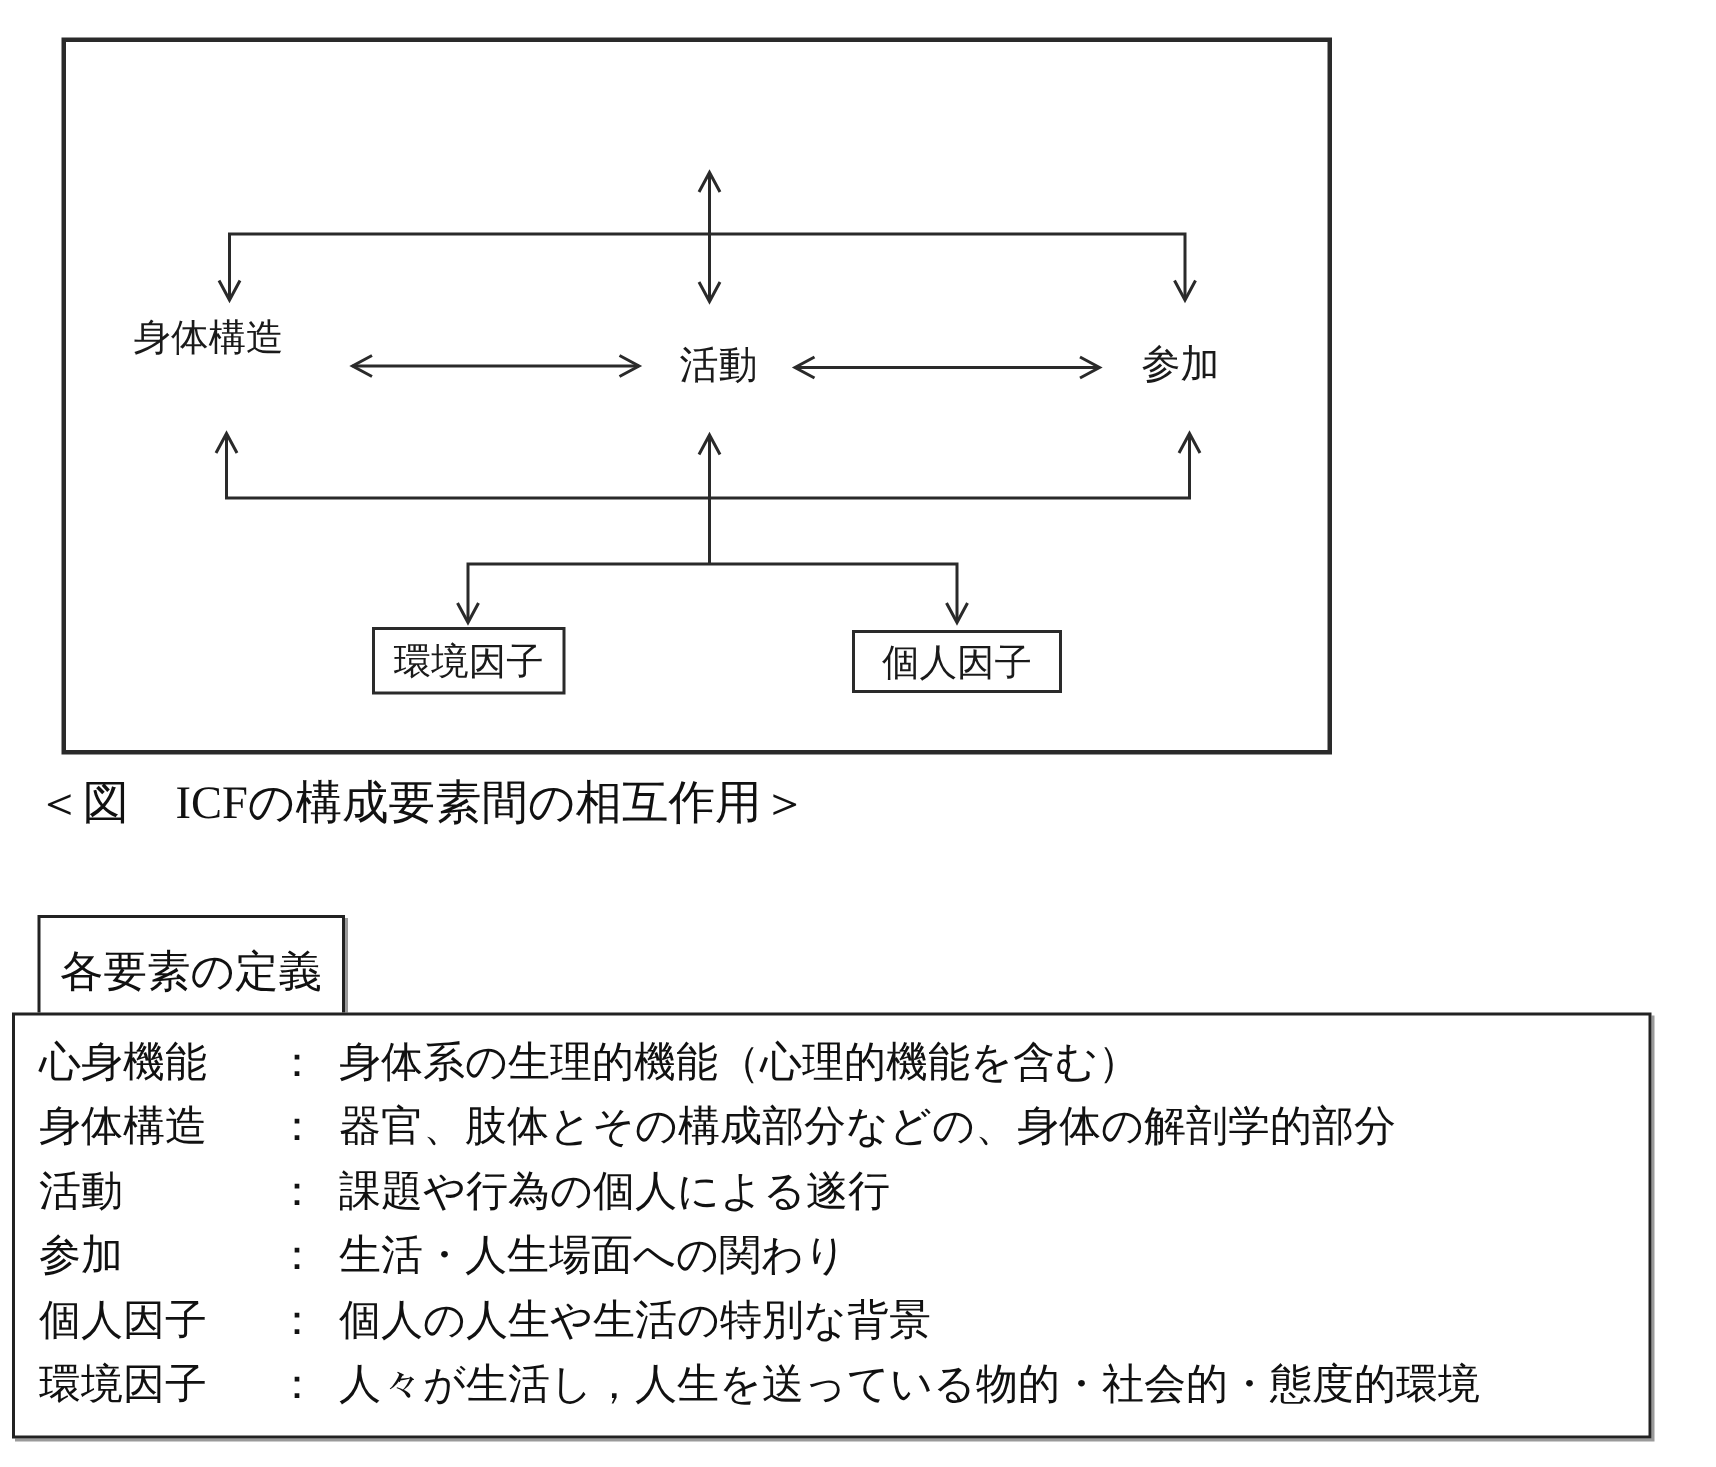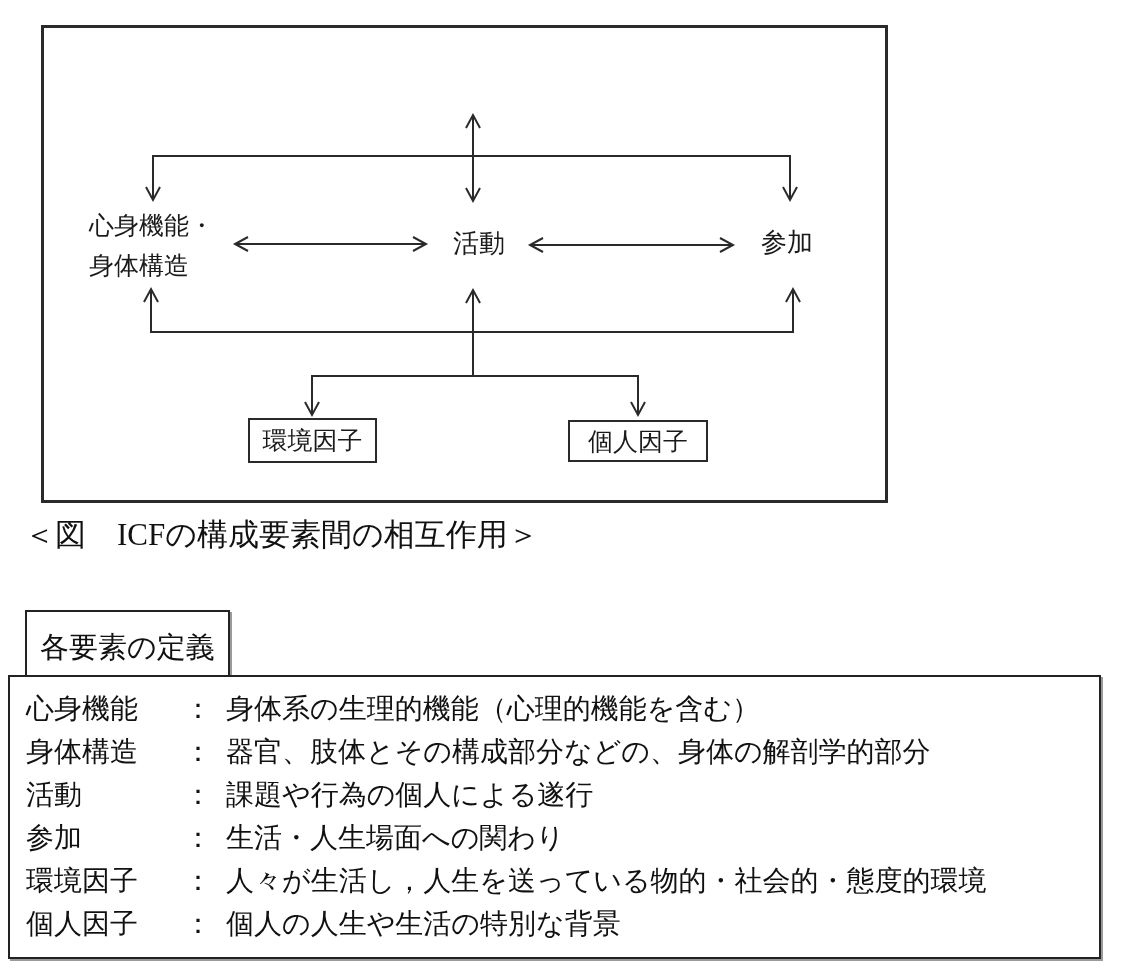--- a/index.html
+++ b/index.html
@@ -90,21 +90,20 @@
           <path d="M261,374 L268,387 L275,374"></path>
           <path d="M587,374 L594,387 L601,374"></path>
         </g>
       </g>
     </svg>
 
     <div class="dlabel health">
     </div>
 
     <div class="dlabel bodyfn">
-      <div>心身機能・</div>
       <div>身体構造</div>
     </div>
 
     <div class="dlabel activity">活動</div>
 
     <div class="dlabel participation">参加</div>
 
     <div class="factor-box env-box">環境因子</div>
 
     <div class="factor-box personal-box">個人因子</div>
@@ -126,21 +125,21 @@
 
     <div class="def-row">
       <span class="def-term">活動</span><span class="def-colon">：</span><span class="def-text">課題や行為の個人による遂行</span>
     </div>
 
     <div class="def-row">
       <span class="def-term">参加</span><span class="def-colon">：</span><span class="def-text">生活・人生場面への関わり</span>
     </div>
 
     <div class="def-row">
-      <span class="def-term">環境因子</span><span class="def-colon">：</span><span class="def-text">人々が生活し，人生を送っている物的・社会的・態度的環境</span>
+      <span class="def-term">個人因子</span><span class="def-colon">：</span><span class="def-text">個人の人生や生活の特別な背景</span>
     </div>
 
     <div class="def-row">
-      <span class="def-term">個人因子</span><span class="def-colon">：</span><span class="def-text">個人の人生や生活の特別な背景</span>
+      <span class="def-term">環境因子</span><span class="def-colon">：</span><span class="def-text">人々が生活し，人生を送っている物的・社会的・態度的環境</span>
     </div>
 
   </div>
 </div>
 
 </body></html>

